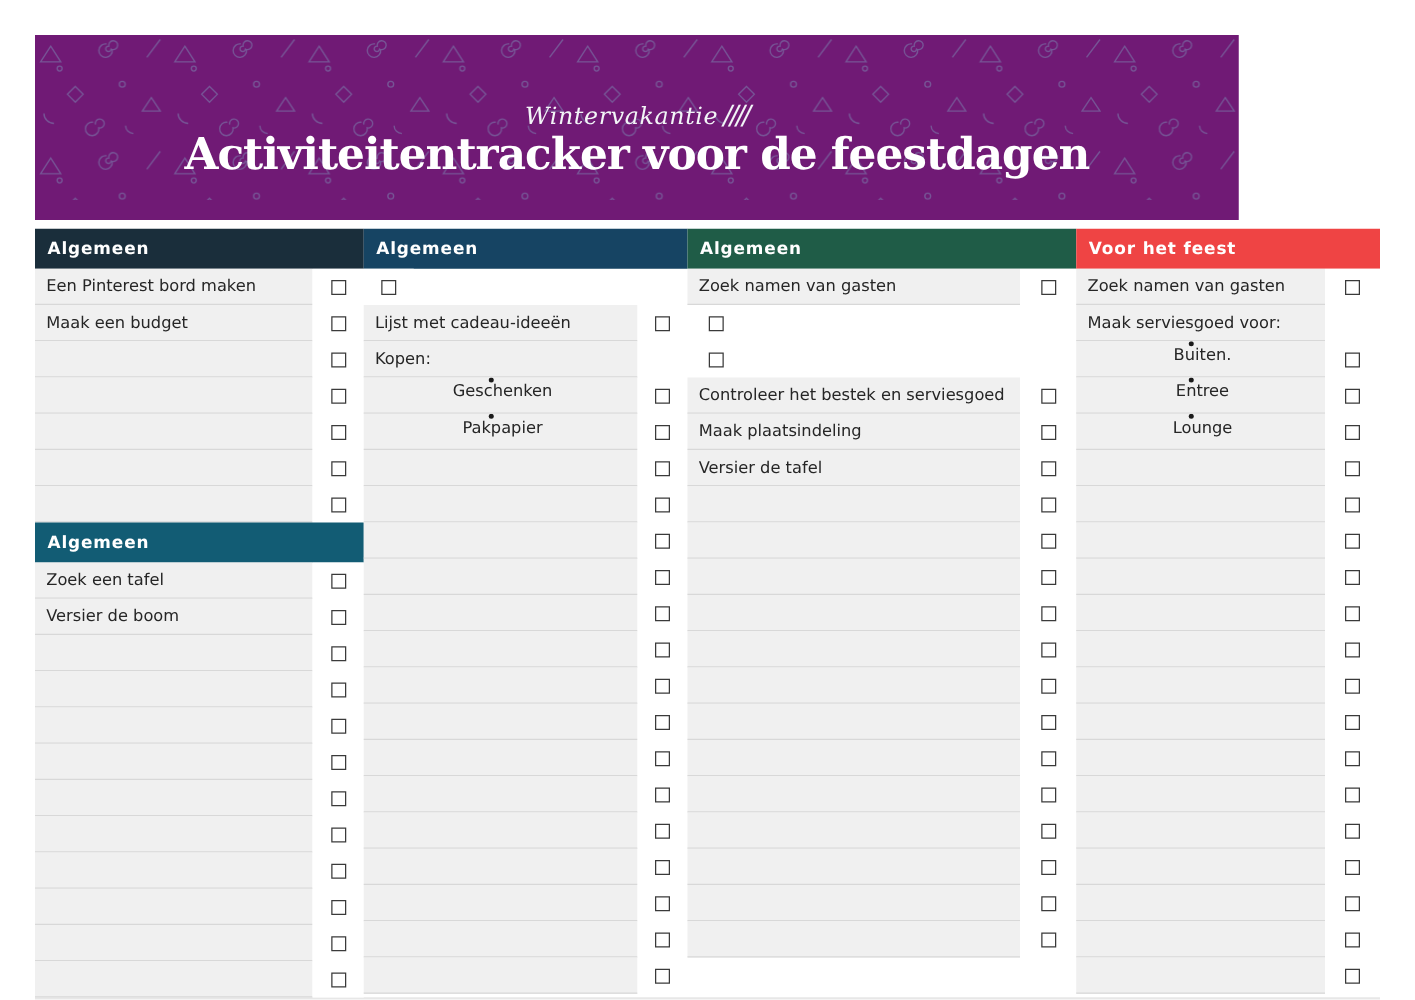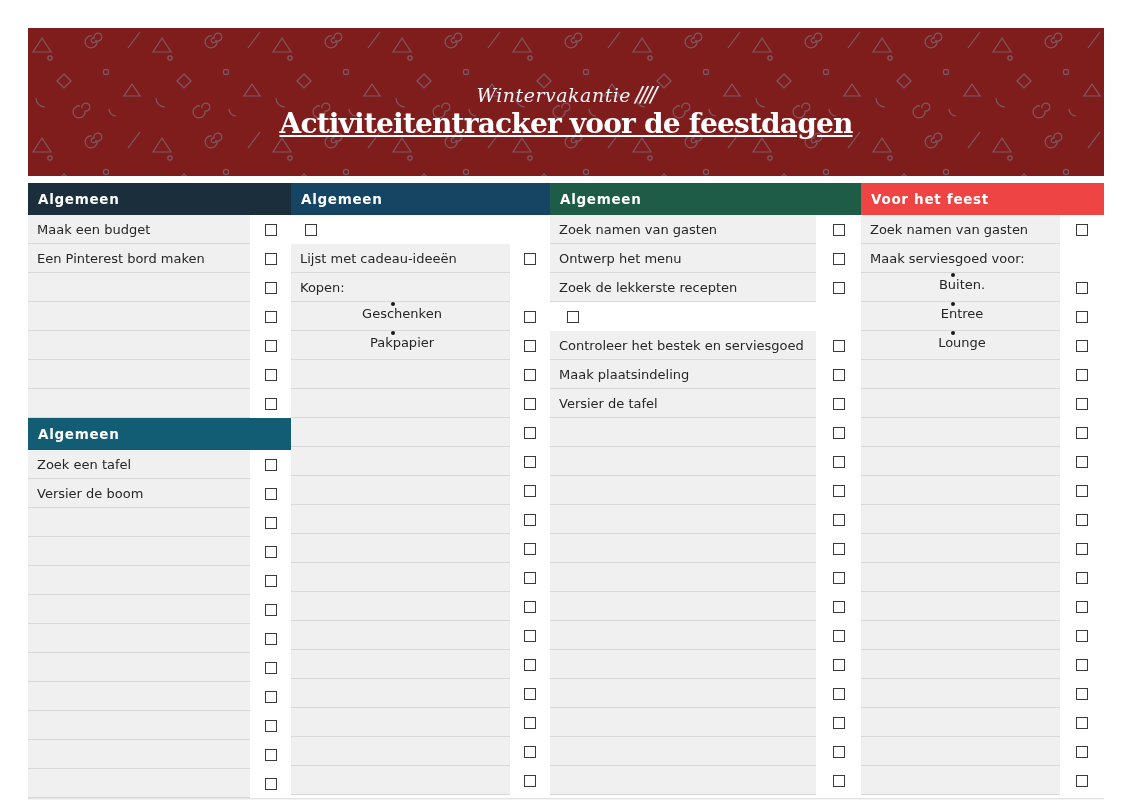--- a/index.html
+++ b/index.html
@@ -14,23 +14,23 @@
     position: relative;
     width: 1132px;
     height: 800px;
     background: #ffffff;
     padding: 28px 28px 0 28px;
   }
 
   
   .banner {
     position: relative;
-    width: 1076px;
+    width: 963px;
     height: 148px;
-    background: #7f1d1d;
+    background: #701a75;
     overflow: hidden;
   }
   .banner-pattern {
     position: absolute;
     inset: 0;
     opacity: 0.42;
   }
   .banner-text {
     position: relative;
     z-index: 2;
@@ -53,26 +53,25 @@
   .banner-sub .flourish {
     font-family: "DejaVu Sans", sans-serif;
     font-style: italic;
     letter-spacing: -2px;
     font-size: 21px;
     margin-left: 4px;
   }
   .banner-title {
     font-family: "DejaVu Serif", serif;
     font-weight: bold;
-    font-size: 28px;
+    font-size: 35px;
     color: #ffffff;
     letter-spacing: -0.8px;
     line-height: 1.05;
     white-space: nowrap;
-    text-decoration: underline;
   }
 
   
   .board {
     position: relative;
     display: flex;
     width: 1076px;
     margin-top: 7px;
     align-items: flex-start;
   }
@@ -185,29 +184,29 @@
       <div class="banner-title">Activiteitentracker voor de feestdagen</div>
     </div>
   </div>
 
   <div class="board">
       <div class="colgroup c1">
         <div class="sect-header navy">Algemeen</div>
         <div class="rows">
           <div class="row">
             <div class="cell-label">
+              <span>Een Pinterest bord maken</span>
+            </div>
+            <div class="cell-check w-c1">
+              <span class="cbox"></span>
+            </div>
+          </div>
+          <div class="row">
+            <div class="cell-label">
               <span>Maak een budget</span>
-            </div>
-            <div class="cell-check w-c1">
-              <span class="cbox"></span>
-            </div>
-          </div>
-          <div class="row">
-            <div class="cell-label">
-              <span>Een Pinterest bord maken</span>
             </div>
             <div class="cell-check w-c1">
               <span class="cbox"></span>
             </div>
           </div>
           <div class="row">
             <div class="cell-label">
               <span></span>
             </div>
             <div class="cell-check w-c1">
@@ -516,31 +515,20 @@
         <div class="rows">
           <div class="row">
             <div class="cell-label">
               <span>Zoek namen van gasten</span>
             </div>
             <div class="cell-check w-c3">
               <span class="cbox"></span>
             </div>
           </div>
           <div class="row">
-            <div class="cell-label">
-              <span>Ontwerp het menu</span>
-            </div>
-            <div class="cell-check w-c3">
-              <span class="cbox"></span>
-            </div>
-          </div>
-          <div class="row">
-            <div class="cell-label">
-              <span>Zoek de lekkerste recepten</span>
-            </div>
             <div class="cell-check w-c3">
               <span class="cbox"></span>
             </div>
           </div>
           <div class="row">
             <div class="cell-check w-c3">
               <span class="cbox"></span>
             </div>
           </div>
           <div class="row">

